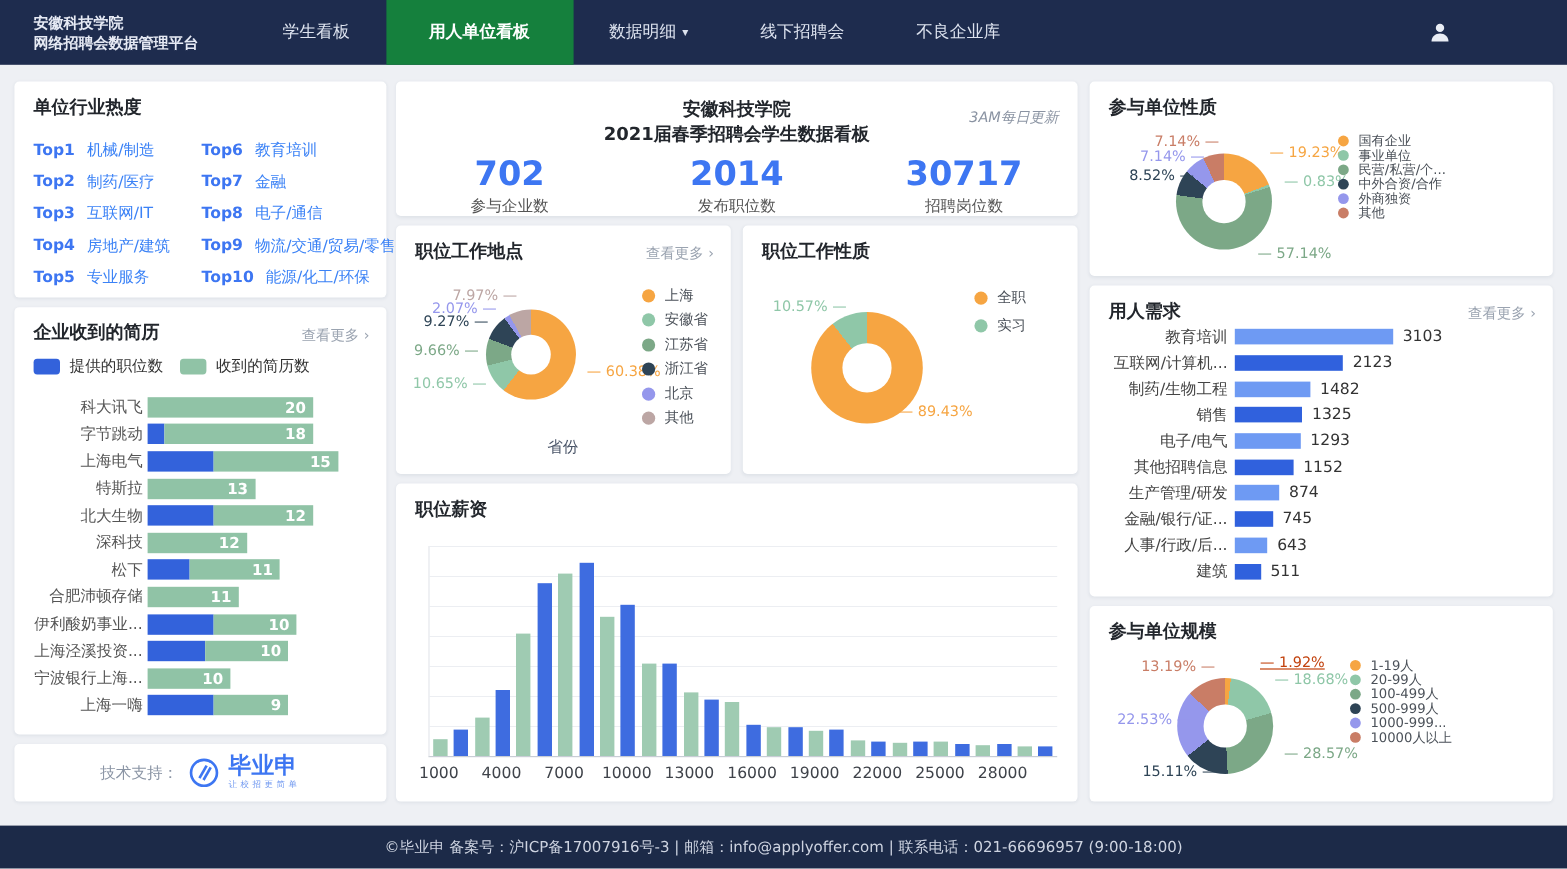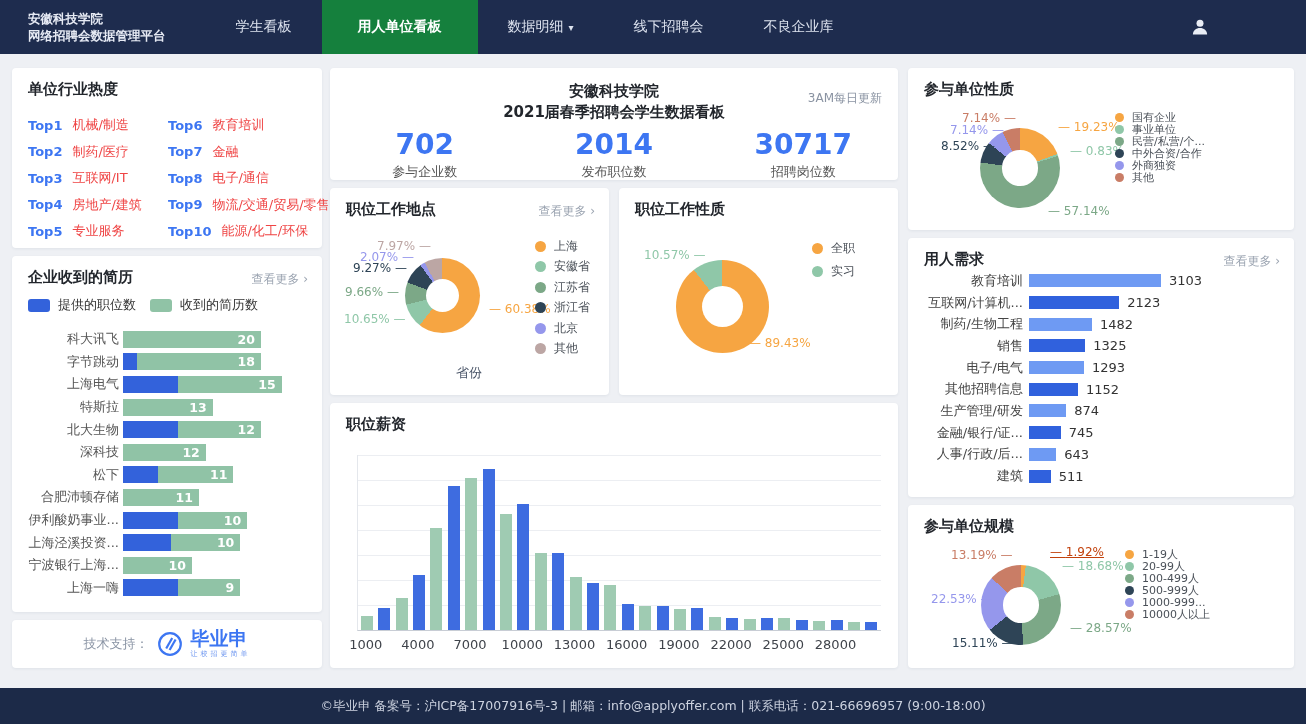--- a/index.html
+++ b/index.html
@@ -21,42 +21,42 @@
 
   
   .panel{position:absolute;background:#fff;border-radius:4px;box-shadow:0 1px 3px rgba(30,50,90,.07);}
   .ptitle{position:absolute;left:16px;top:12px;font-size:15px;font-weight:bold;color:#22262c;white-space:nowrap;}
   .more{position:absolute;right:14px;top:15px;font-size:12px;color:#9aa3b0;cursor:pointer;white-space:nowrap;}
 
   
   .top-list{position:absolute;left:16px;top:44px;right:6px;display:grid;grid-template-columns:140px 1fr;grid-auto-rows:26.5px;}
   .top-cell{display:flex;align-items:center;gap:10px;}
   .top-rank{font-size:13px;font-weight:bold;min-width:33px;}
-  .top-name{font-size:13px;color:#ef4444;white-space:nowrap;}
+  .top-name{font-size:13px;color:#3b82f6;white-space:nowrap;}
 
   
   .legend-inline{position:absolute;left:16px;top:40px;display:flex;align-items:center;gap:14px;}
   .legend-inline .sw{width:22px;height:13px;border-radius:3px;display:inline-block;}
   .legend-inline .lt{font-size:13px;color:#333;margin-left:-6px;}
   .rrows{position:absolute;left:16px;top:72px;right:8px;}
   .rrow{display:flex;align-items:center;height:22.6px;}
   .rlabel{width:91px;text-align:right;padding-right:4px;font-size:13px;color:#555;white-space:nowrap;}
   .rbars{display:flex;height:17px;}
   .seg{height:17px;position:relative;}
   .segval{position:absolute;right:6px;top:1px;font-size:12.5px;font-weight:bold;color:#fff;line-height:15px;}
 
   
   .tech{display:flex;align-items:center;justify-content:center;gap:8px;height:100%;}
   .tech-label{font-size:13px;color:#8b95a5;}
   .logo-name{font-size:19px;font-weight:bold;color:#3D76F2;line-height:19px;}
   .logo-tag{font-size:7px;letter-spacing:3px;color:#6d96f0;margin-top:1px;}
 
   
   .ov-title{text-align:center;margin-top:13px;font-size:15px;font-weight:bold;line-height:21px;color:#22262c;}
-  .ov-note{position:absolute;right:16px;top:22px;font-size:12px;color:#8a93a2;}
+  .ov-note{position:absolute;right:16px;top:22px;font-size:12px;color:#8a93a2;font-style:italic;}
   .stats{display:flex;margin-top:6px;}
   .stat{flex:1;text-align:center;}
   .stat .num{font-size:28px;font-weight:bold;line-height:32px;}
   .stat .lbl{font-size:13px;color:#555;margin-top:2px;}
 
   
   .donut{position:absolute;border-radius:50%;}
   .donut::after{content:"";position:absolute;inset:28%;background:#fff;border-radius:50%;}
   .plabel{position:absolute;font-size:12px;white-space:nowrap;line-height:14px;}
   .plabel.r::before{content:"— ";}

